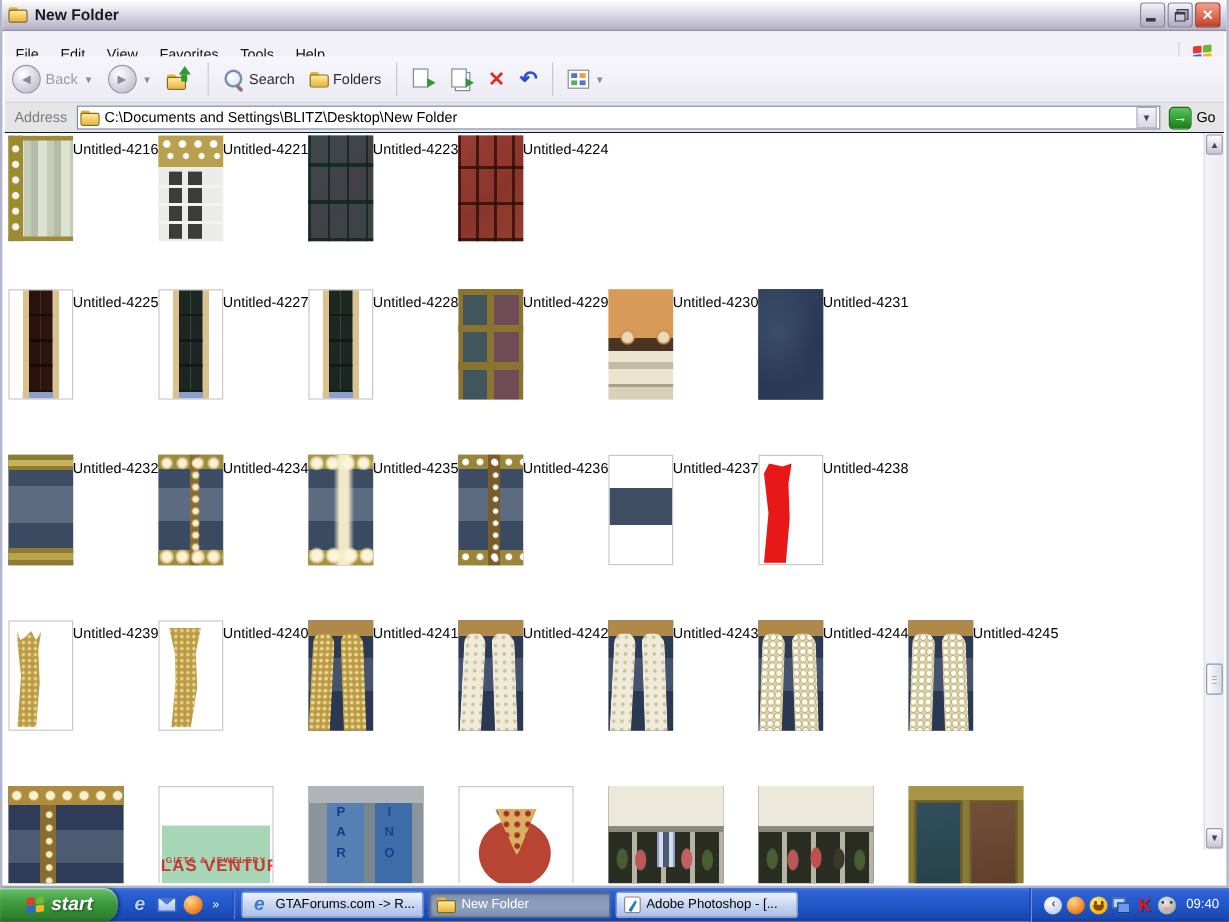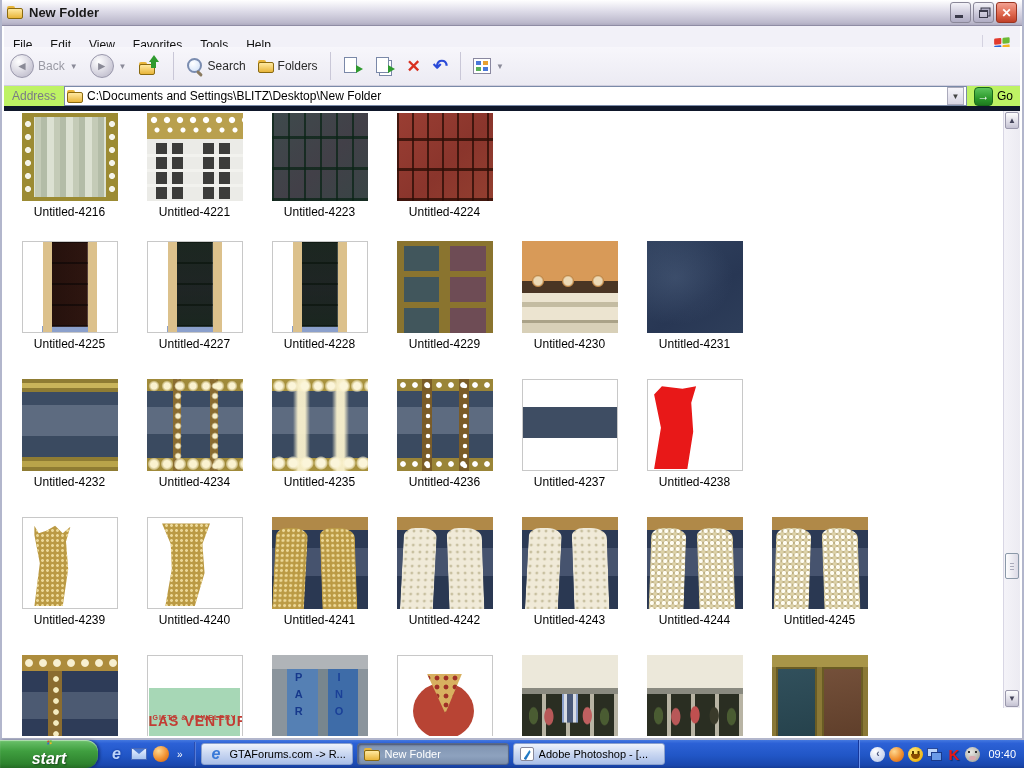--- a/index.html
+++ b/index.html
@@ -68,37 +68,37 @@
   .page-move::after { content:""; position:absolute; right:0; bottom:2px; width:0; height:0;
     border-top:4px solid transparent; border-bottom:4px solid transparent; border-left:7px solid #2f9a2f; }
   .page-copy::before { box-shadow:3px 3px 0 -1px #fff, 3px 3px 0 0 #7a88a8; }
   .views-ico { width:18px; height:16px; border:1px solid #8a88a0; background:#fff; padding:2px;
     display:grid; grid-template-columns:1fr 1fr; gap:2px; }
   .views-ico span { background:#4a78d8; }
   .views-ico span:nth-child(2){ background:#e8a030; }
   .views-ico span:nth-child(3){ background:#58b058; }
 
   
-  .addressbar { position:absolute; top:86px; left:2px; right:2px; height:25px; background:#bef264;
-    border-bottom:5px solid #0f172a; display:flex; align-items:center; font-size:12px; }
+  .addressbar { position:absolute; top:86px; left:2px; right:2px; height:25px; background:#e5e5e5;
+    border-bottom:1px solid #0f172a; display:flex; align-items:center; font-size:12px; }
   .addr-label { color:#7a7a86; padding:0 8px; }
   .addr-input { flex:1; height:20px; background:#fff; border:1px solid #7a8aa8;
     display:flex; align-items:center; padding:0 2px; gap:4px; color:#000; }
   .addr-drop { width:17px; height:18px; margin-left:auto; background:linear-gradient(#f6f5fa,#d8d6e4);
     border:1px solid #aab; display:flex; align-items:center; justify-content:center; font-size:8px; color:#444; }
   .go-btn { display:flex; align-items:center; gap:4px; padding:0 7px; }
   .go-square { width:19px; height:19px; border-radius:4px; border:1px solid #1a6a1a;
     background:linear-gradient(#5cc45c,#2d9a2d 60%,#1f7a1f); color:#fff; font-weight:bold;
     display:flex; align-items:center; justify-content:center; font-size:12px; }
 
   
   .content { position:absolute; top:111px; left:2px; right:19px; bottom:2px; background:#fff; overflow:hidden; }
   .trow { position:absolute; left:3px; display:flex; }
   .trow0{ top:2px; } .trow1{ top:130px; } .trow2{ top:268px; } .trow3{ top:406px; } .trow4{ top:544px; }
-  .cell { width:125px; display:flex; flex-direction:column; align-items:center; }
+  .cell { width:125px; display:flex; flex-direction:row; align-items:flex-start; }
   .thumb { width:96px; height:92px; position:relative; overflow:hidden; }
   .trow0 .thumb { height:88px; }
   .label { margin-top:4px; font-size:12px; color:#000; white-space:nowrap; }
 
   .white { background:#fff; border:1px solid #c8c8c8; }
 
   .t4216 { background:
     radial-gradient(circle at 6px 7px, #f4f4ea 2.6px, rgba(0,0,0,0) 3.4px) 0 4px/12px 13px repeat-y,
     radial-gradient(circle at 6px 7px, #f4f4ea 2.6px, rgba(0,0,0,0) 3.4px) 84px 4px/12px 13px repeat-y,
     linear-gradient(90deg,#9c8b33 0 12px, rgba(0,0,0,0) 12px 84px, #9c8b33 84px),
@@ -284,21 +284,21 @@
 
   
   .taskbar { position:absolute; left:0; right:0; bottom:0; height:28px;
     background:linear-gradient(#4478e0,#2c61d6 12%,#2156c6 55%,#1a47ae 90%,#153c96);
     display:flex; align-items:center; }
   .start-btn { height:28px; width:98px; border-radius:0 12px 12px 0;
     background:linear-gradient(#6cc26c,#3f9e3f 40%,#2e832e 85%,#256c25);
     box-shadow:inset 0 1px 1px rgba(255,255,255,.5), 2px 0 3px rgba(0,0,30,.4);
     display:flex; align-items:center; justify-content:center; gap:5px;
     color:#fff; font-size:16px; font-weight:bold; font-style:italic;
-    text-shadow:1px 1px 2px rgba(0,0,0,.5);flex-direction:column; }
+    text-shadow:1px 1px 2px rgba(0,0,0,.5); }
   .quicklaunch { display:flex; align-items:center; gap:6px; padding:0 8px 0 10px; }
   .ql-chevron { color:#fff; font-size:10px; align-self:flex-start; margin:3px 0 0 2px; }
   .tb-divider { width:2px; height:24px; margin:0 3px;
     background:linear-gradient(90deg,#16379a,#6a92ec); }
   .ie-e { width:17px; height:17px; color:#bcd4fa; font-weight:bold; font-style:italic;
     font-size:16px; line-height:15px; text-align:center; text-shadow:0 0 2px #0a2a8a; }
   .ol-ico { width:16px; height:12px; background:linear-gradient(#e8f0ff,#a8c4f0);
     border:1px solid #4a6ab8; position:relative; }
   .ol-ico::before { content:""; position:absolute; left:1px; top:0; width:0; height:0;
     border-left:6px solid transparent; border-right:6px solid transparent; border-top:5px solid #4a78d0; }

